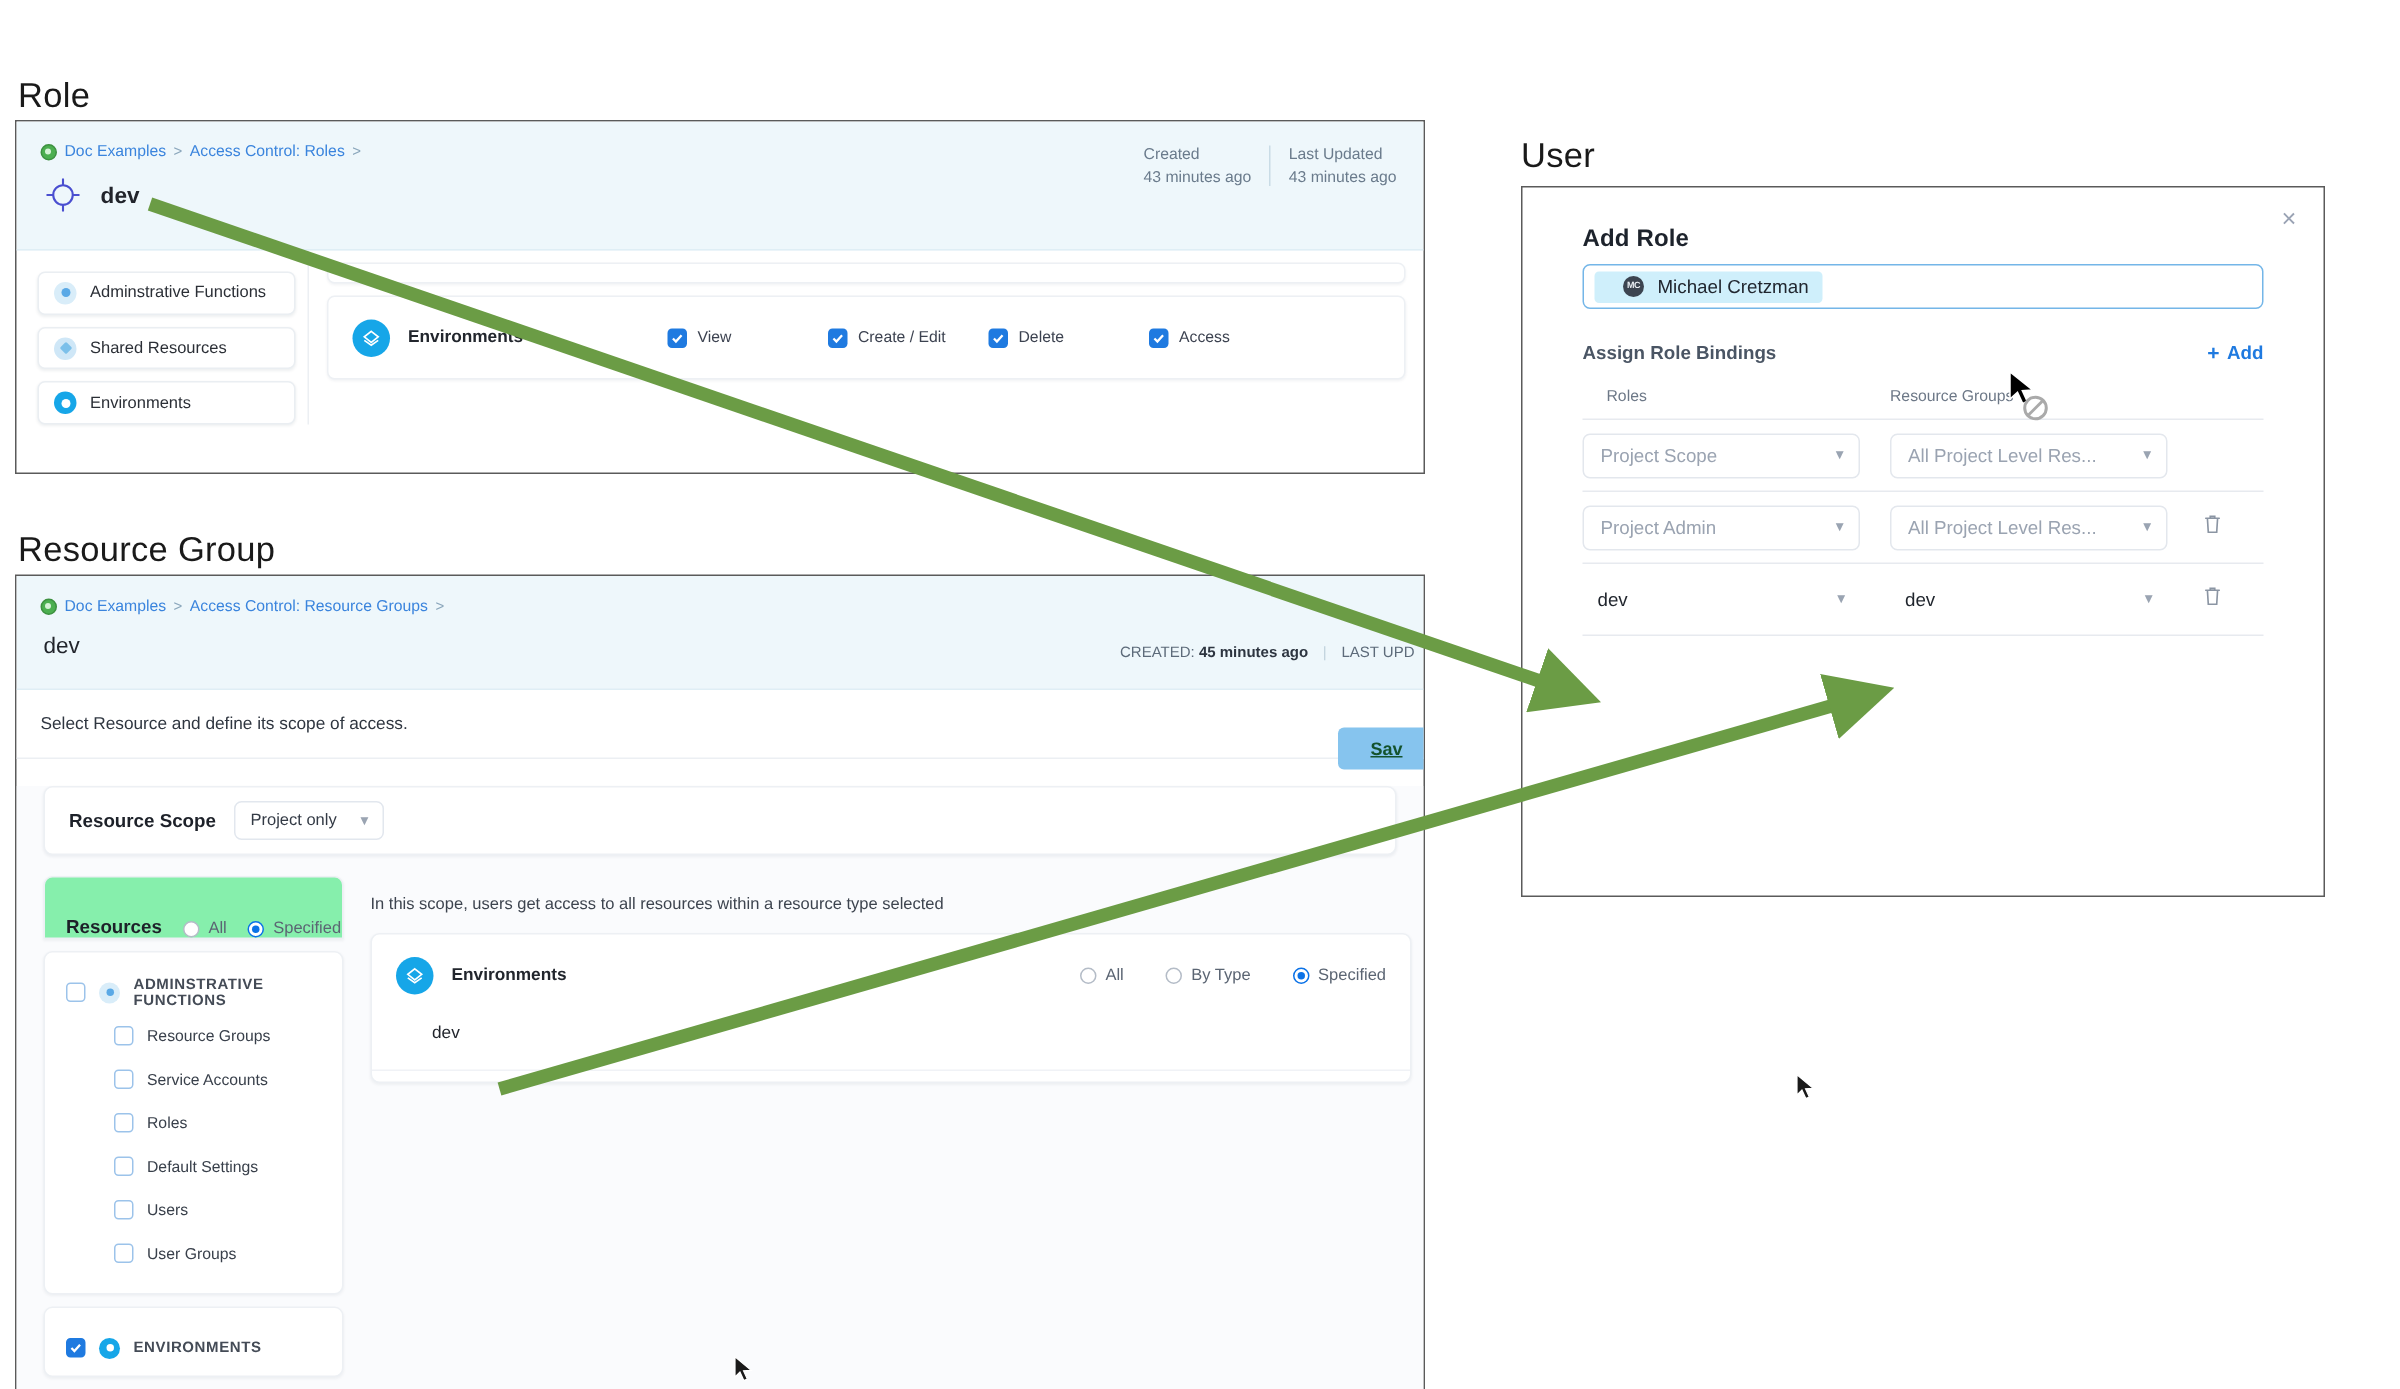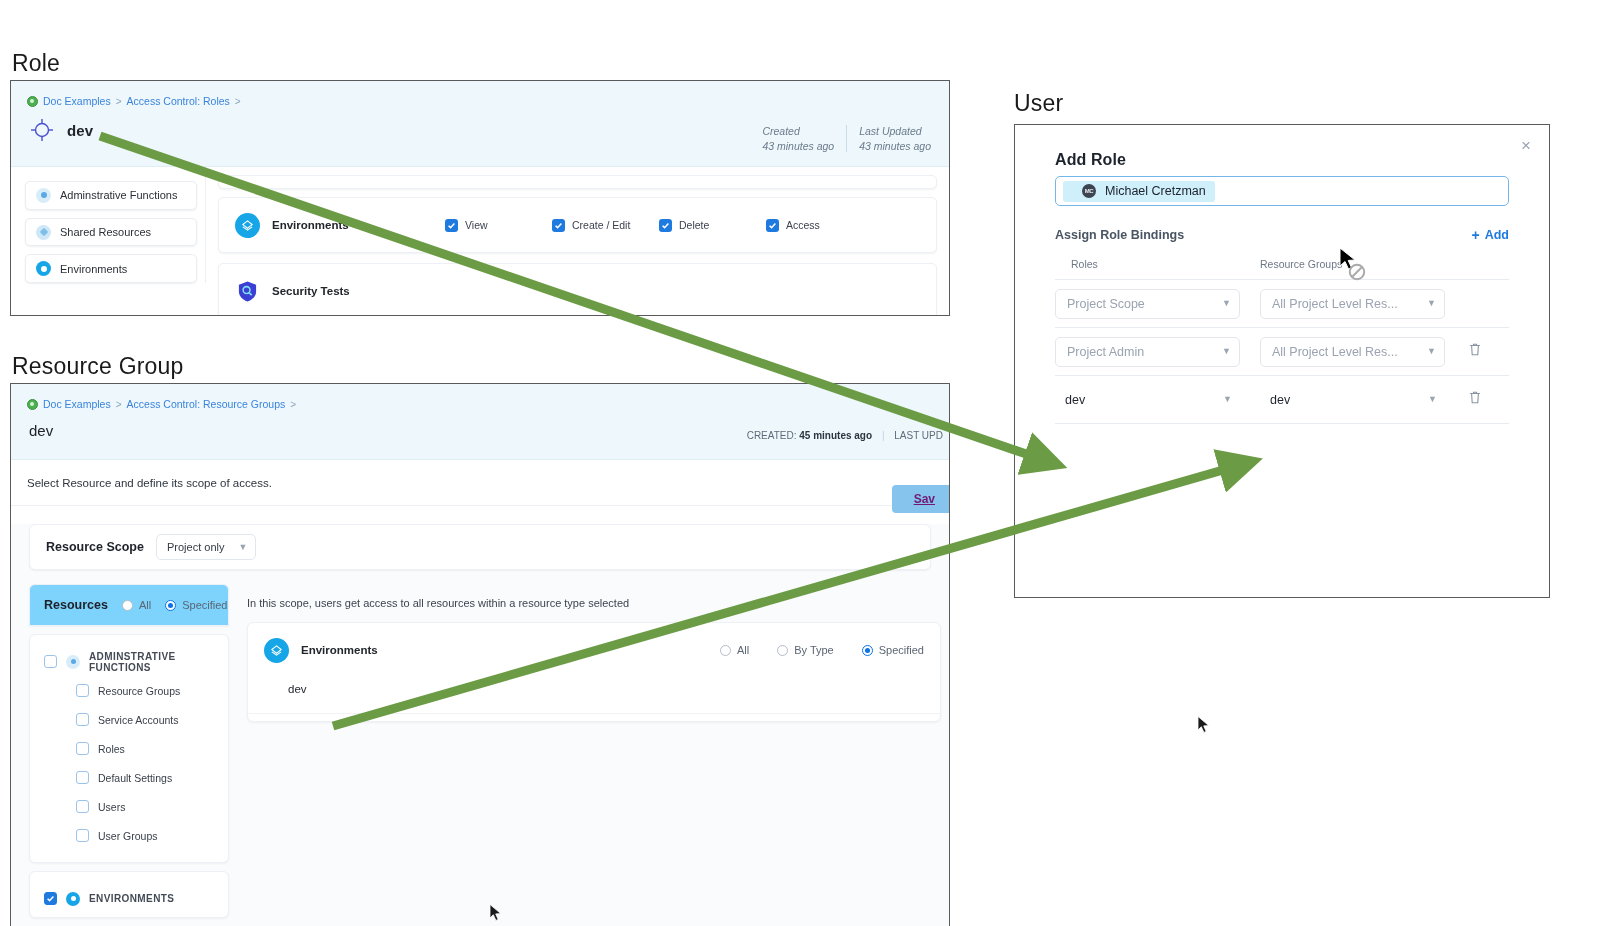--- a/index.html
+++ b/index.html
@@ -70,22 +70,22 @@
     width: 26px; height: 26px; flex: none;
     position: relative;
   }
   .crosshair svg { display:block; }
   .role-title {
     font-size: 15px; color: #21242b; font-weight: 600;
     letter-spacing:.1px;
   }
 
   .meta-box {
-    position: absolute; right: 6px; top: 44px;
-    display: flex; font-size: 10.5px; color: #6a7b8c; font-style: italic;
+    position: absolute; right: 6px; top: 16px;
+    display: flex; font-size: 10.5px; color: #6a7b8c;
   }
   .meta-cell { padding: 0 12px; text-align: left; white-space: nowrap; }
   .meta-cell + .meta-cell { border-left: 1px solid #c9dce6; }
   .meta-cell .mlbl { display:block; margin-bottom:3px; }
   .meta-cell .mval { display:block; }
 
   
   .role-body { display: flex; height: 116px; }
   .role-side {
     width: 195px; padding: 14px 8px 0 14px;
@@ -157,21 +157,21 @@
 
   .rg-subbar {
     display:flex; align-items:center;
     height: 46px; padding: 0 16px;
     border-bottom: 1px solid #eceff3;
     background:#fff;
   }
   .rg-subbar .txt { font-size: 11.5px; color:#2f3640; }
   .save-btn {
     position:absolute; right: -8px; top: 101px;
-    background:#86c4ee; color:#701a75;
+    background:#86c4ee; color:#14532d;
     font-size: 12px; font-weight:600;
     padding: 7px 22px; border-radius: 4px;
     border: none;
     text-decoration: underline;
   }
 
   .rg-scroll { background: #fafbfd; height: 404px; position: relative; }
 
   .scope-card {
     background:#fff; border:1px solid #edf0f4; border-radius:6px;
@@ -187,23 +187,23 @@
     background:#fff; height: 26px; padding: 0 8px 0 10px;
     font-size: 11px; color:#333a45; min-width: 96px;
   }
   .chev { color:#9aa4b2; font-size: 9px; line-height:1; }
 
   .rg-cols { display:flex; margin: 14px 18px 0 18px; gap: 18px; }
   .res-col {
     width: 200px;
   }
   .res-head {
-    background:#7dd3fc; border:1px solid #edf0f4; border-radius:6px 6px 0 0;
+    background:#86efac; border:1px solid #edf0f4; border-radius:6px 6px 0 0;
     box-shadow: 0 1px 2px rgba(20,40,60,.05);
-    height: 42px; display:flex; align-items:center; padding: 0 14px;
+    height: 42px; display:flex; align-items:flex-end; padding: 0 14px;
     gap: 14px;
   }
   .res-head .t { font-size: 12.5px; font-weight: 700; color:#1d2129; }
   .radio-wrap { display:flex; align-items:center; gap:6px; font-size:11px; color:#5b6573; }
   .radio {
     width: 11px; height: 11px; border-radius:50%;
     border: 1.4px solid #b4bcc7; flex:none;
     display:flex; align-items:center; justify-content:center;
     background:#fff;
   }
@@ -447,32 +447,20 @@
               <span class="cbx">
                 <svg width="9" height="9" viewBox="0 0 10 10">
                     <polyline points="1.8,5.2 4,7.4 8.2,2.8" fill="none" stroke="#fff" stroke-width="1.7"></polyline>
                   </svg>
               </span>
               <span>Access</span>
             </label>
           </div>
         </div>
 
-        <div class="perm-card">
-          <div class="perm-name">
-            <span class="shield">
-              <svg width="21" height="23" viewBox="0 0 22 24">
-                <path d="M11 1.5 L20 5 V12 C20 17.5 15.5 21 11 22.5 C6.5 21 2 17.5 2 12 V5 Z" fill="#3b3fd4"></path>
-                <circle cx="10" cy="10.5" r="3.6" fill="none" stroke="#7ee0f5" stroke-width="1.6"></circle>
-                <line x1="12.6" y1="13.1" x2="15.4" y2="15.9" stroke="#7ee0f5" stroke-width="1.8"></line>
-              </svg>
-            </span>
-            <span>Security Tests</span>
-          </div>
-        </div>
       </div>
     </div>
   </div>
 
   <div class="panel" id="rg-panel">
 
     <div class="hdr-band" style="height:76px; position:relative;">
       <div class="breadcrumb">
         <span class="bc-dot"></span>
         <span class="bc-link">Doc Examples</span>

